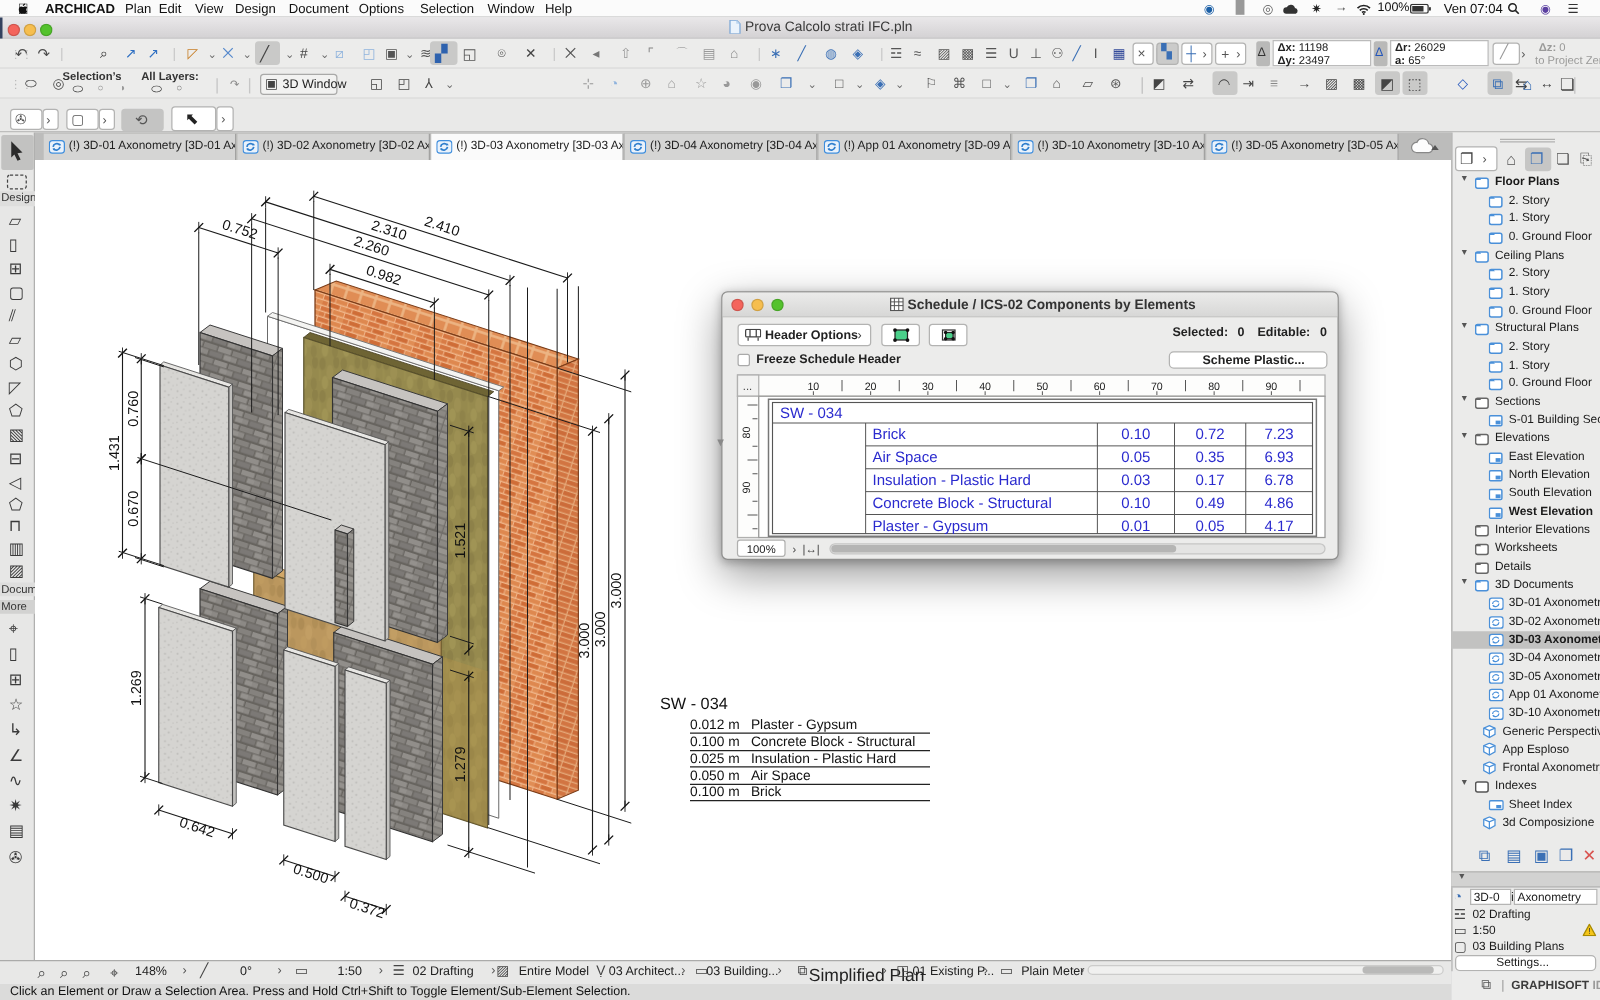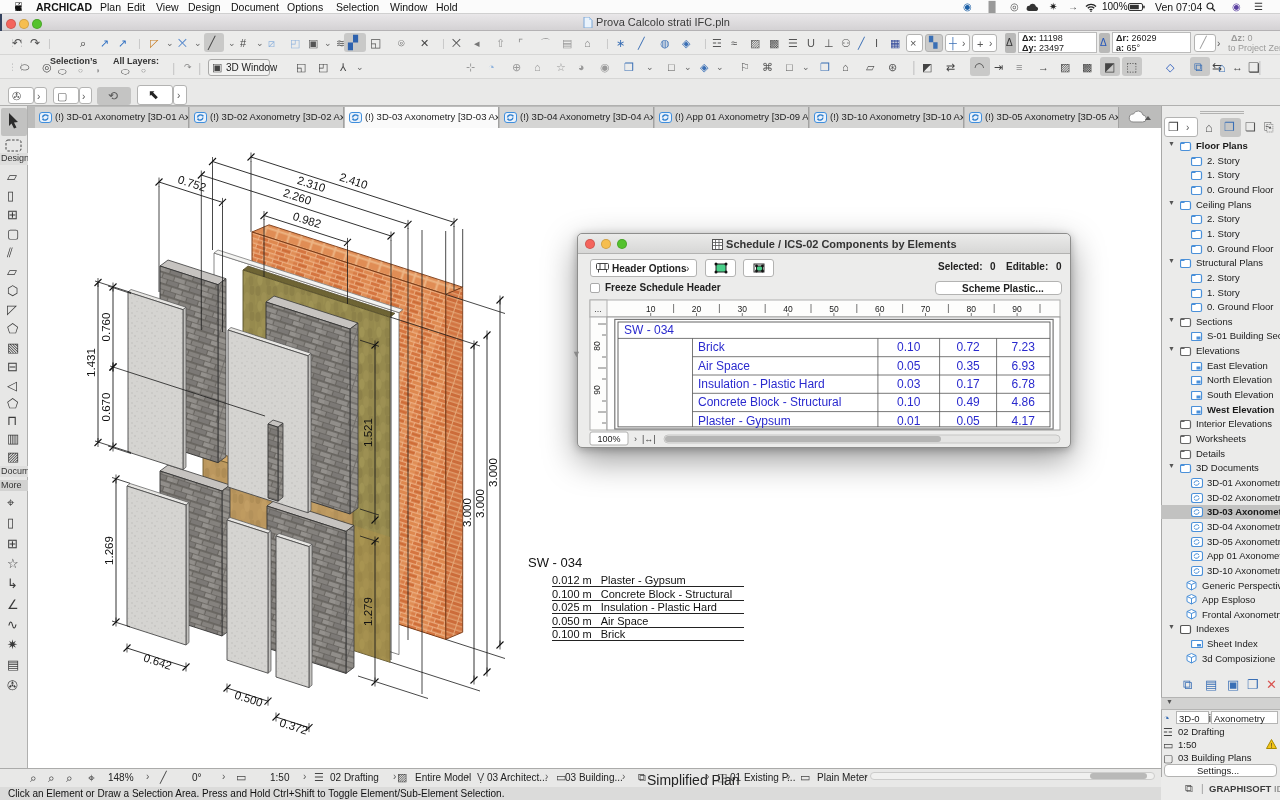--- a/index.html
+++ b/index.html
@@ -34,21 +34,21 @@
     </svg>
 <span style="left:36px;font-weight:bold">ARCHICAD</span>
 <span style="left:100px;font-weight:normal">Plan</span>
 <span style="left:127px;font-weight:normal">Edit</span>
 <span style="left:156px;font-weight:normal">View</span>
 <span style="left:188px;font-weight:normal">Design</span>
 <span style="left:231px;font-weight:normal">Document</span>
 <span style="left:287px;font-weight:normal">Options</span>
 <span style="left:336px;font-weight:normal">Selection</span>
 <span style="left:390px;font-weight:normal">Window</span>
-<span style="left:436px;font-weight:normal">Hold</span>
+<span style="left:436px;font-weight:normal">Help</span>
 <span style="left:1102px;font-size:10px">100%</span>
 <span style="left:1155px">Ven 07:04</span>
 <span style="left:963px;color:#1b5fa6;font-size:10px">◉</span>
 <span style="left:985px;color:#999;font-size:10px">▐▌</span>
 <span style="left:1010px;color:#555;font-size:10px">◎</span>
 <span style="left:1049px;color:#222;font-size:10px">✷</span>
 <span style="left:1068px;color:#444;font-size:10px">→</span>
 <span style="left:1232px;color:#5a3fa0;font-size:10px">◉</span>
 <span style="left:1254px;color:#333;font-size:10px">☰</span>
 <svg class="ic" style="left:1026px;top:3px" width="14" height="9" viewBox="0 0 14 9">

